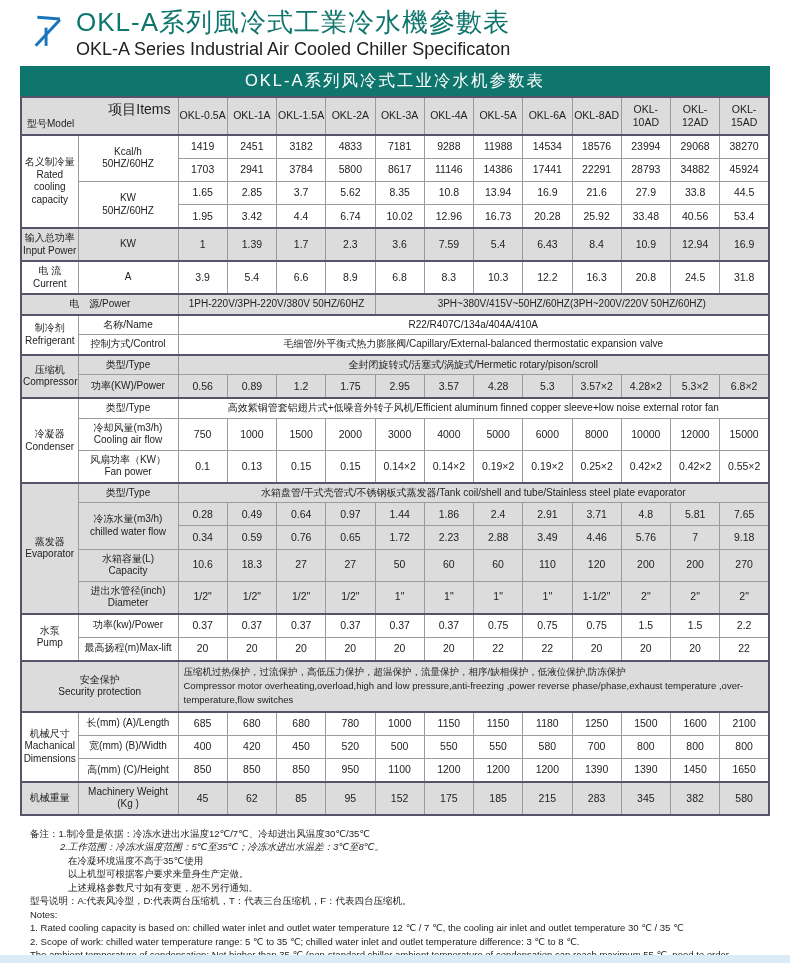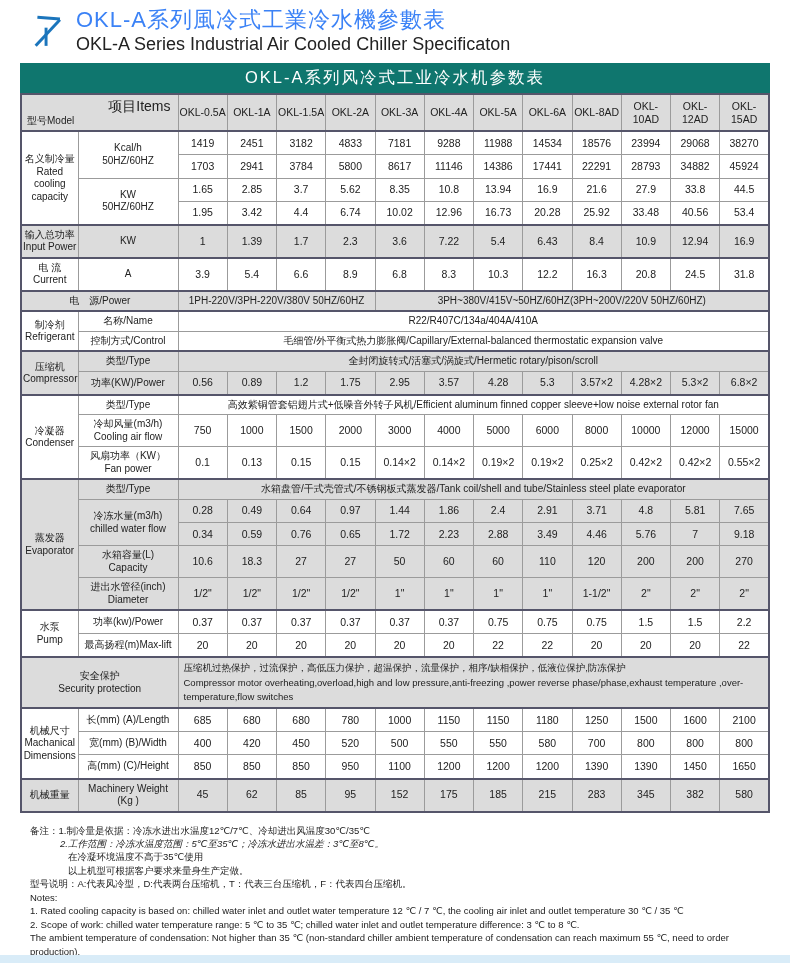--- a/index.html
+++ b/index.html
@@ -6,21 +6,21 @@
   body{
     width:790px;height:963px;position:relative;overflow:hidden;
     background:#ffffff;color:#1d1d1b;
     font-family:"Liberation Sans","DejaVu Sans",sans-serif;
     -webkit-font-smoothing:antialiased;
   }
   
   .pg-header{display:flex;align-items:flex-start;padding:8px 20px 2px 14px;gap:10px;}
   .logo{width:52px;height:48px;flex:0 0 auto;}
   .titles{line-height:1.1;}
-  .title-zh{font-size:22px;letter-spacing:1px;font-weight:500;color:#3b82f6;}
+  .title-zh{font-size:26px;letter-spacing:1px;font-weight:500;color:#0f766e;}
   .title-en{font-size:18px;font-weight:400;color:#222;margin-top:3px;}
   
   .banner{
     margin:5px 20px 0 20px;height:30px;background:#00a2e8;color:#ffffff;
     display:flex;align-items:center;justify-content:center;
     font-size:16.5px;letter-spacing:2px;font-weight:500;
   }
   
   .tbl-wrap{margin:0 20px;}
   table{border-collapse:collapse;width:750px;table-layout:fixed;border:2px solid #55556a;}
@@ -166,21 +166,21 @@
         </tr>
         <tr class="sec shade">
           <td>输入总功率
 Input Power</td>
           <td>KW</td>
           <td class="val">1</td>
           <td class="val">1.39</td>
           <td class="val">1.7</td>
           <td class="val">2.3</td>
           <td class="val">3.6</td>
-          <td class="val">7.22</td>
+          <td class="val">7.59</td>
           <td class="val">5.4</td>
           <td class="val">6.43</td>
           <td class="val">8.4</td>
           <td class="val">10.9</td>
           <td class="val">12.94</td>
           <td class="val">16.9</td>
         </tr>
         <tr class="sec ">
           <td>电 流
 Current</td>
@@ -447,20 +447,21 @@
       </tbody>
   </table>
 </div>
 
 <div class="notes">
   <div id="notes-zh">
       <div>备注：1.制冷量是依据：冷冻水进出水温度12℃/7℃、冷却进出风温度30℃/35℃</div>
       <div class="ind1">2.工作范围：冷冻水温度范围：5℃至35℃；冷冻水进出水温差：3℃至8℃。</div>
       <div class="ind2">在冷凝环境温度不高于35℃使用</div>
       <div class="ind2">以上机型可根据客户要求来量身生产定做。</div>
+      <div class="ind2">上述规格参数尺寸如有变更，恕不另行通知。</div>
       <div>型号说明：A:代表风冷型，D:代表两台压缩机，T：代表三台压缩机，F：代表四台压缩机。</div>
     </div>
   <div id="notes-en">
       <div>Notes:</div>
       <div>1. Rated cooling capacity is based on: chilled water inlet and outlet water temperature 12 ℃ / 7 ℃, the cooling air inlet and outlet temperature 30 ℃ / 35 ℃</div>
       <div>2. Scope of work: chilled water temperature range: 5 ℃ to 35 ℃; chilled water inlet and outlet temperature difference: 3 ℃ to 8 ℃.</div>
       <div>The ambient temperature of condensation: Not higher than 35 ℃ (non-standard chiller ambient temperature of condensation can reach maximum 55 ℃, need to order production).</div>
     </div>
 </div>
 

